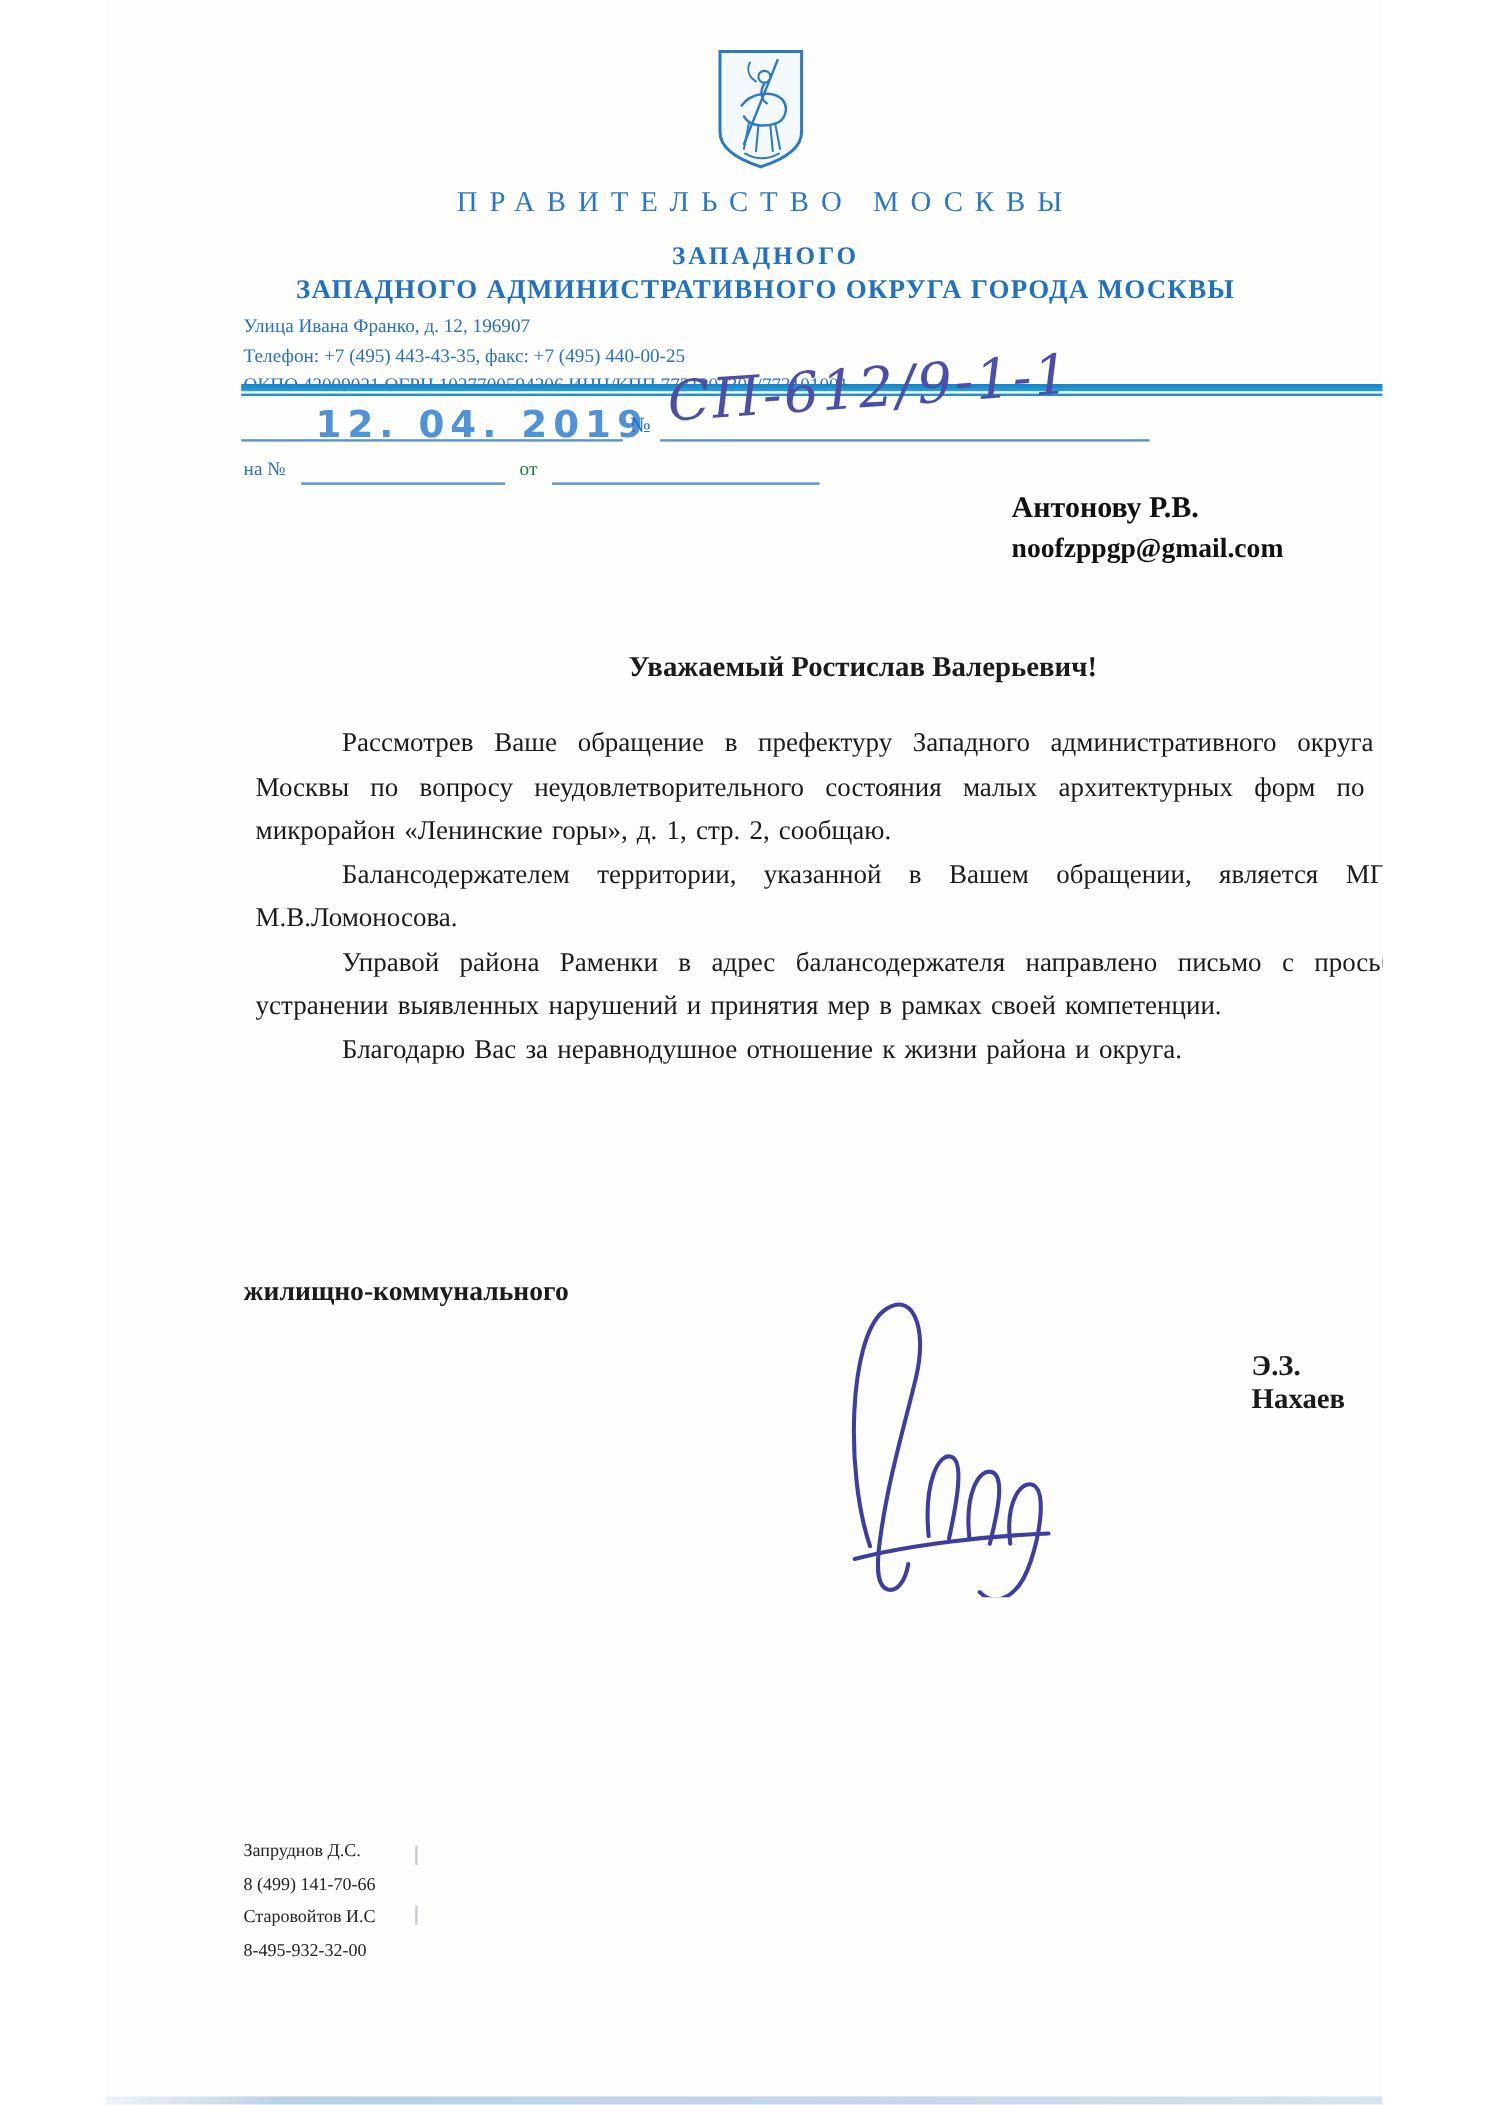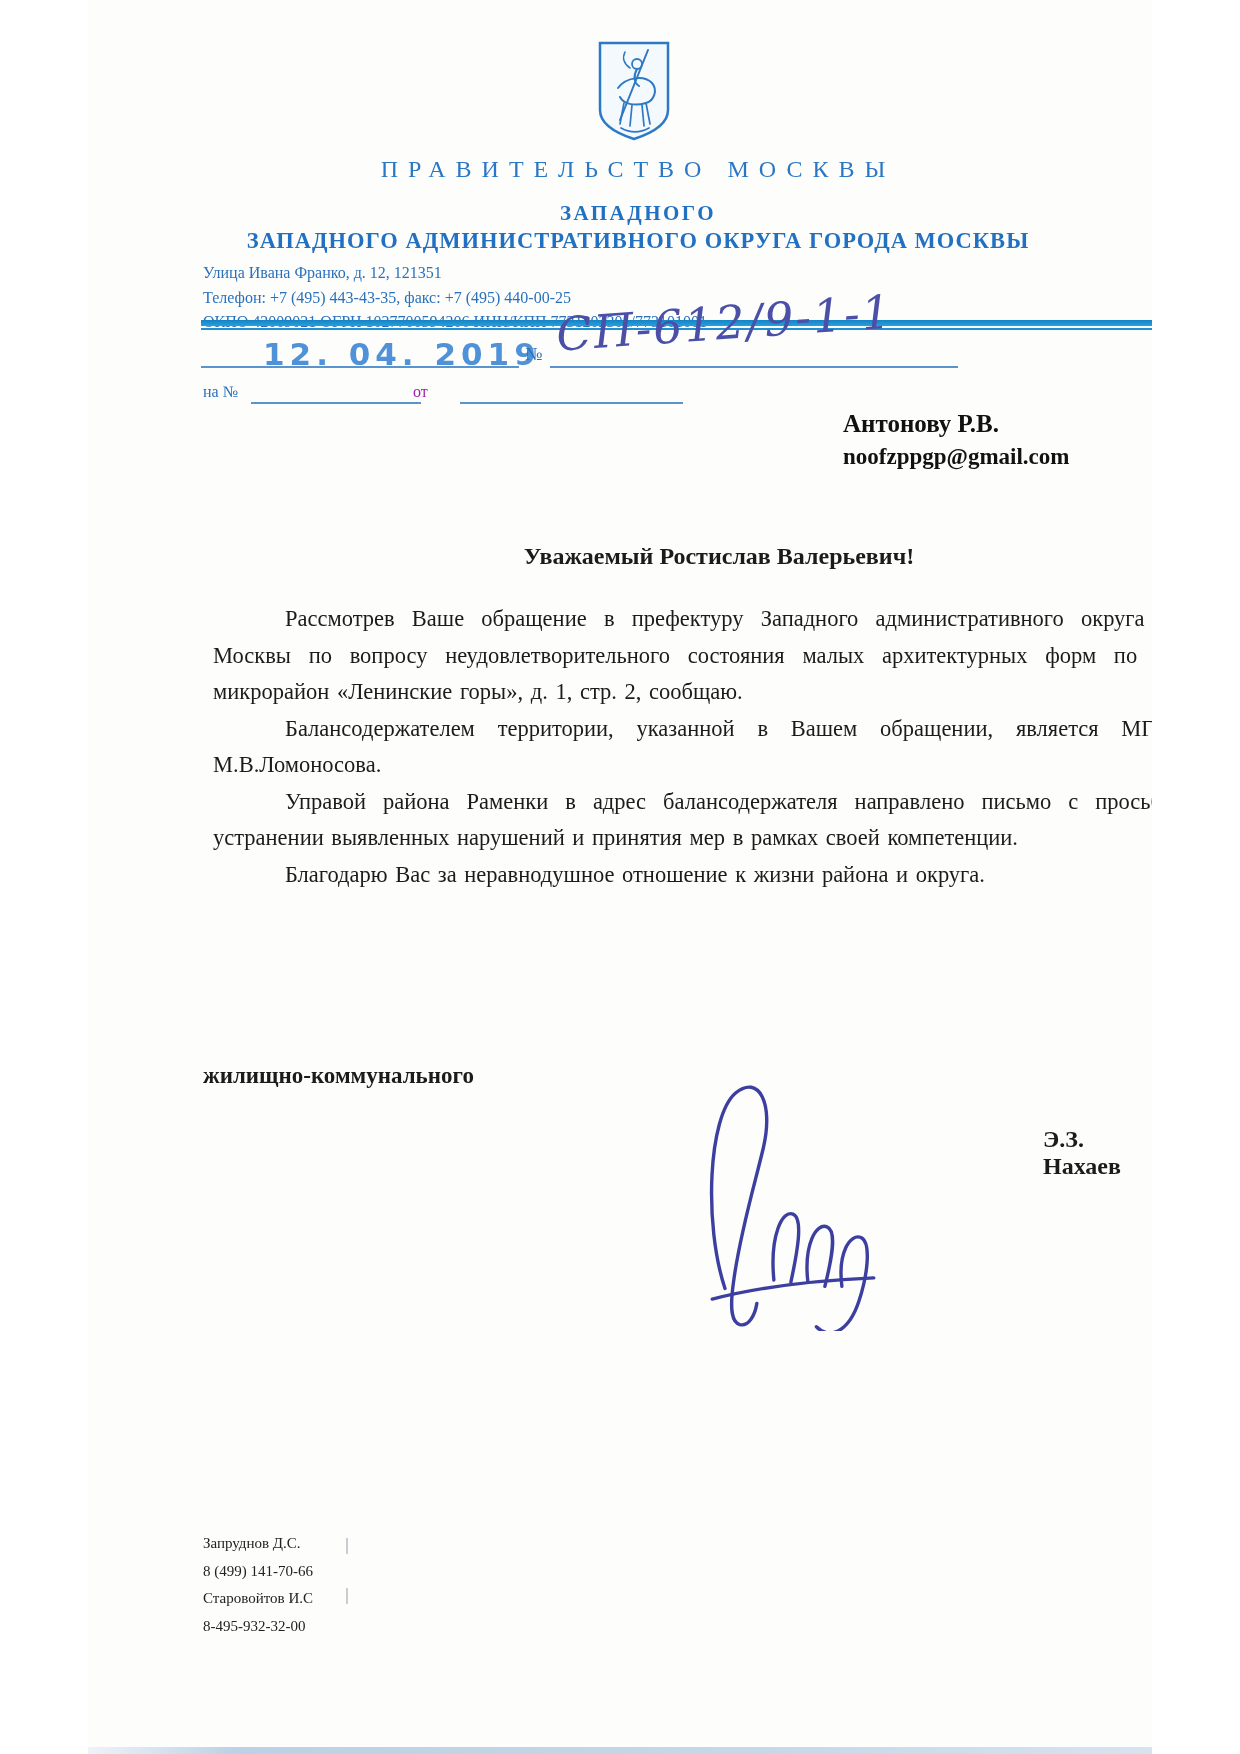--- a/index.html
+++ b/index.html
@@ -127,24 +127,24 @@
     color: #2a71bd;
   }
   .na-no-underline {
     left: 163px;
     top: 402px;
     width: 170px;
     height: 1.5px;
     background: #5a94cd;
   }
   .ot-label {
-    left: 325px;
+    left: 345px;
     top: 383px;
     font-size: 16px;
-    color: #a21caf;
+    color: #15803d;
   }
   .ot-underline {
     left: 372px;
     top: 402px;
     width: 223px;
     height: 1.5px;
     background: #5a94cd;
   }
 
   
@@ -252,21 +252,21 @@
         <path d="M25 88 C34 93 44 93 53 88" stroke-width="1.7"></path>
       </g>
     </svg>
   </div>
 
   <div class="abs letterhead-center gov-title">ПРАВИТЕЛЬСТВО МОСКВЫ</div>
   <div class="abs letterhead-center prefecture-title">ЗАПАДНОГО</div>
   <div class="abs letterhead-center district-title">ЗАПАДНОГО АДМИНИСТРАТИВНОГО ОКРУГА ГОРОДА МОСКВЫ</div>
 
   <div class="abs org-address">
-    <div>Улица Ивана Франко, д. 12, 121351</div>
+    <div>Улица Ивана Франко, д. 12, 196907</div>
     <div>Телефон: +7 (495) 443-43-35, факс: +7 (495) 440-00-25</div>
     <div>ОКПО 42009021 ОГРН 1027700594206 ИНН/КПП 7731202301/773101001</div>
   </div>
 
   <div class="abs head-rule-thick"></div>
   <div class="abs head-rule-thin"></div>
 
   <div class="abs date-stamp">12. 04. 2019</div>
   <div class="abs date-underline"></div>
   <div class="abs no-label">№</div>

